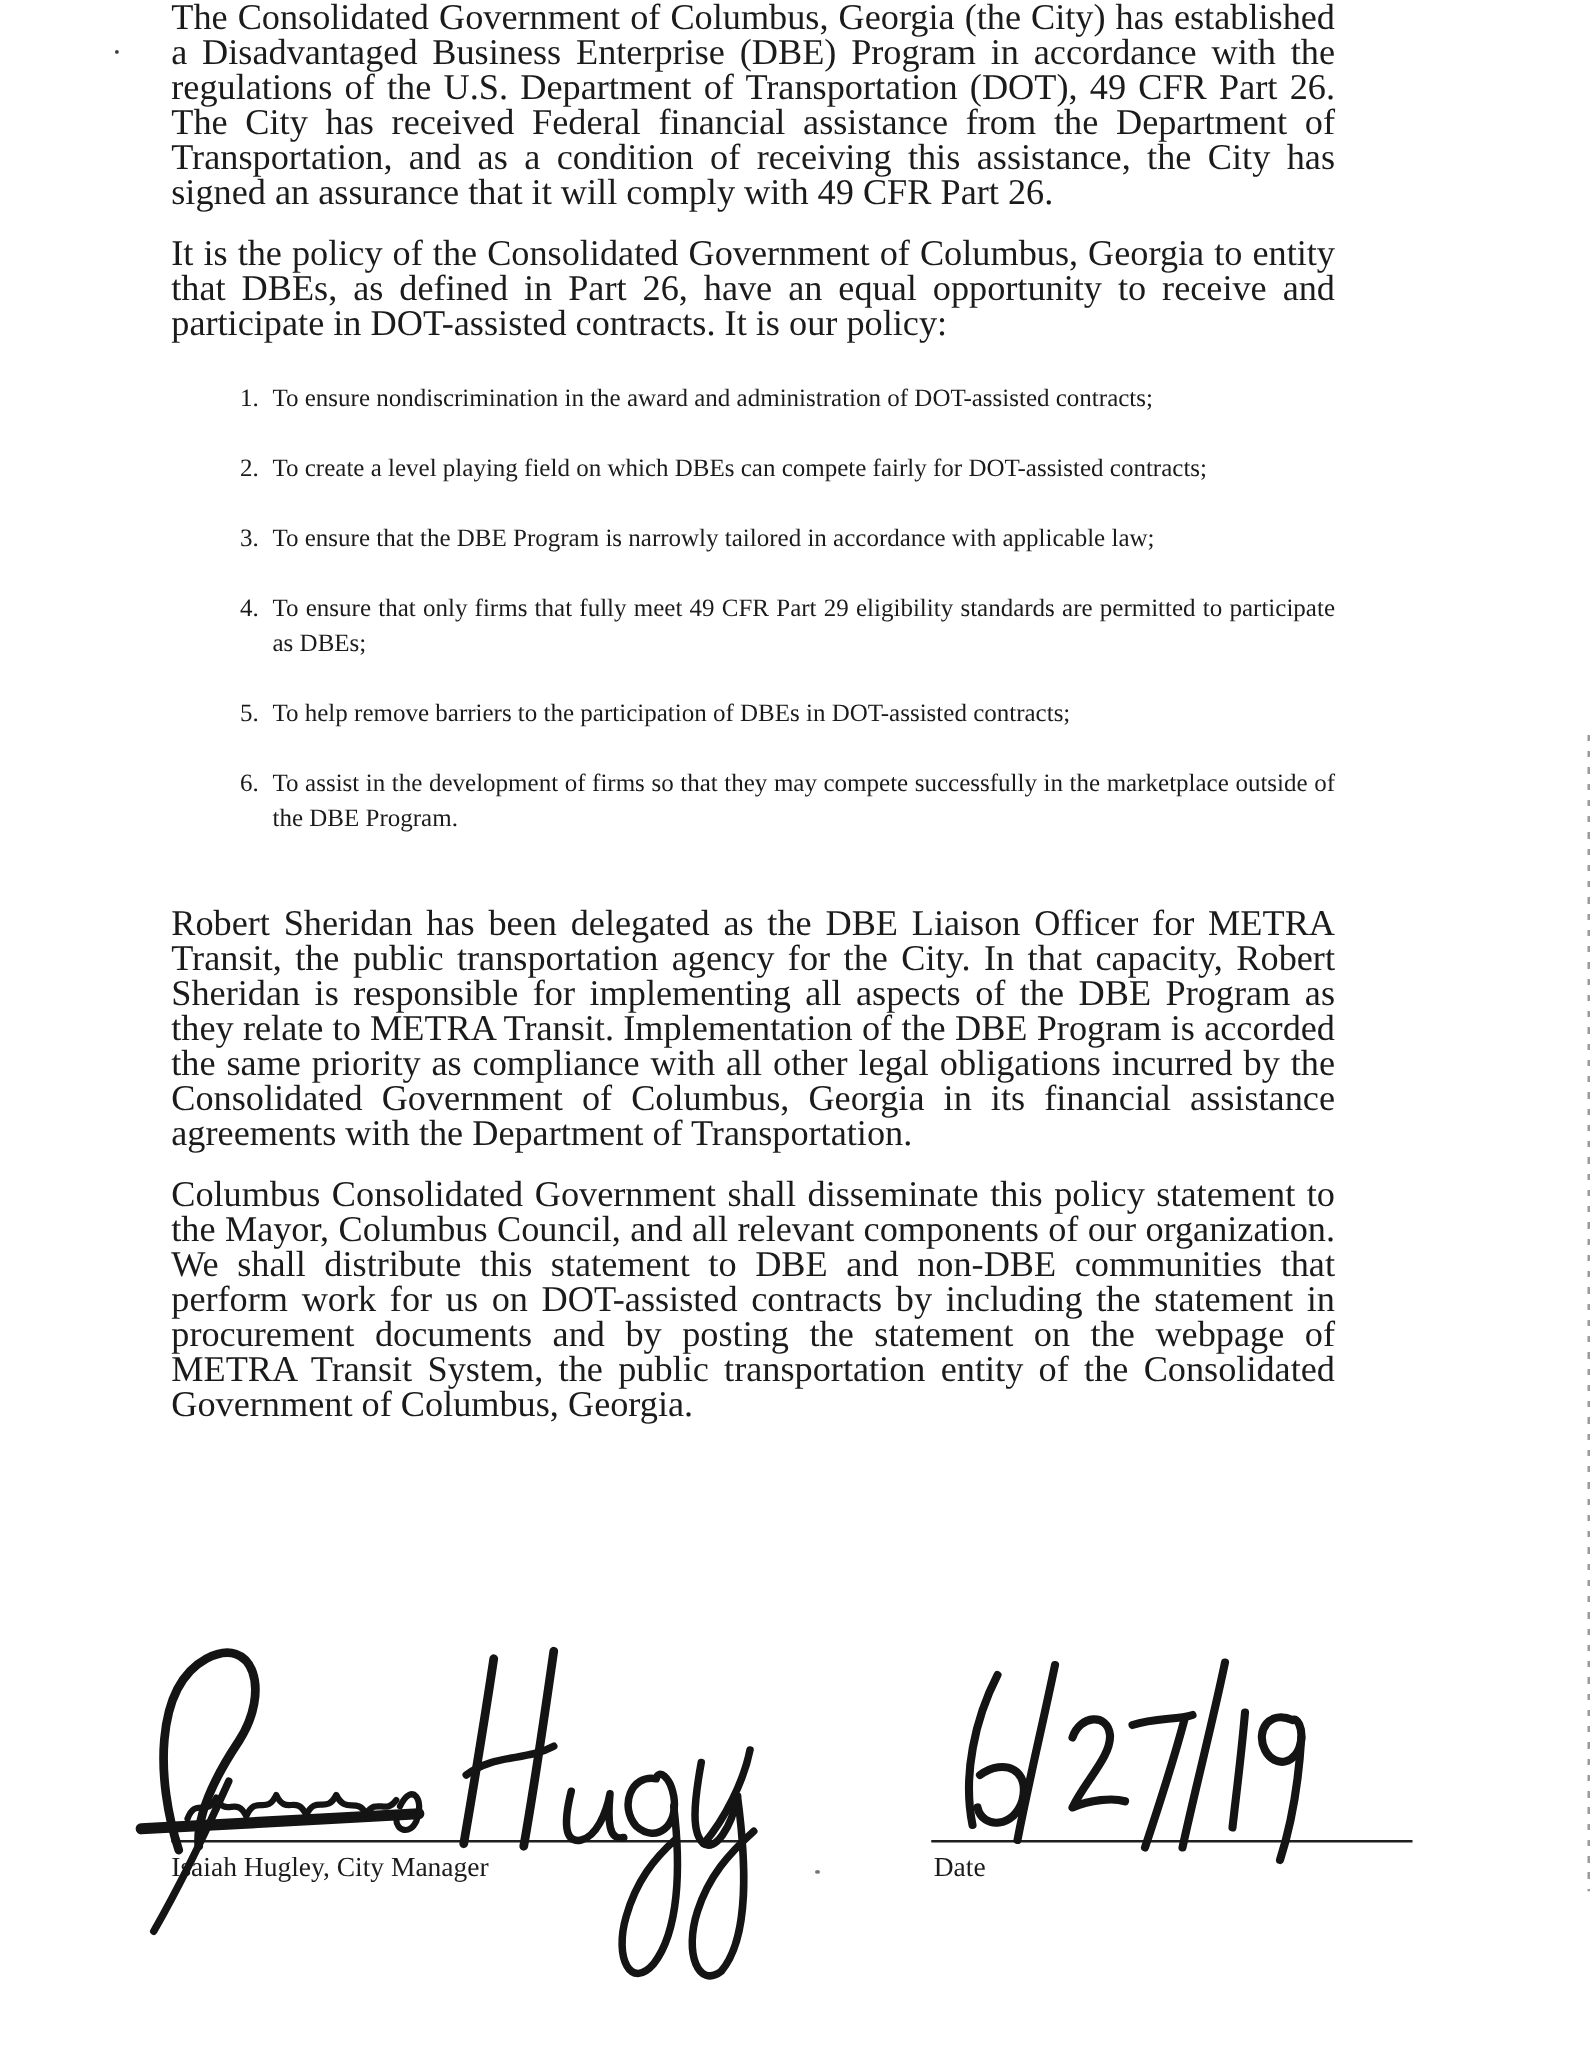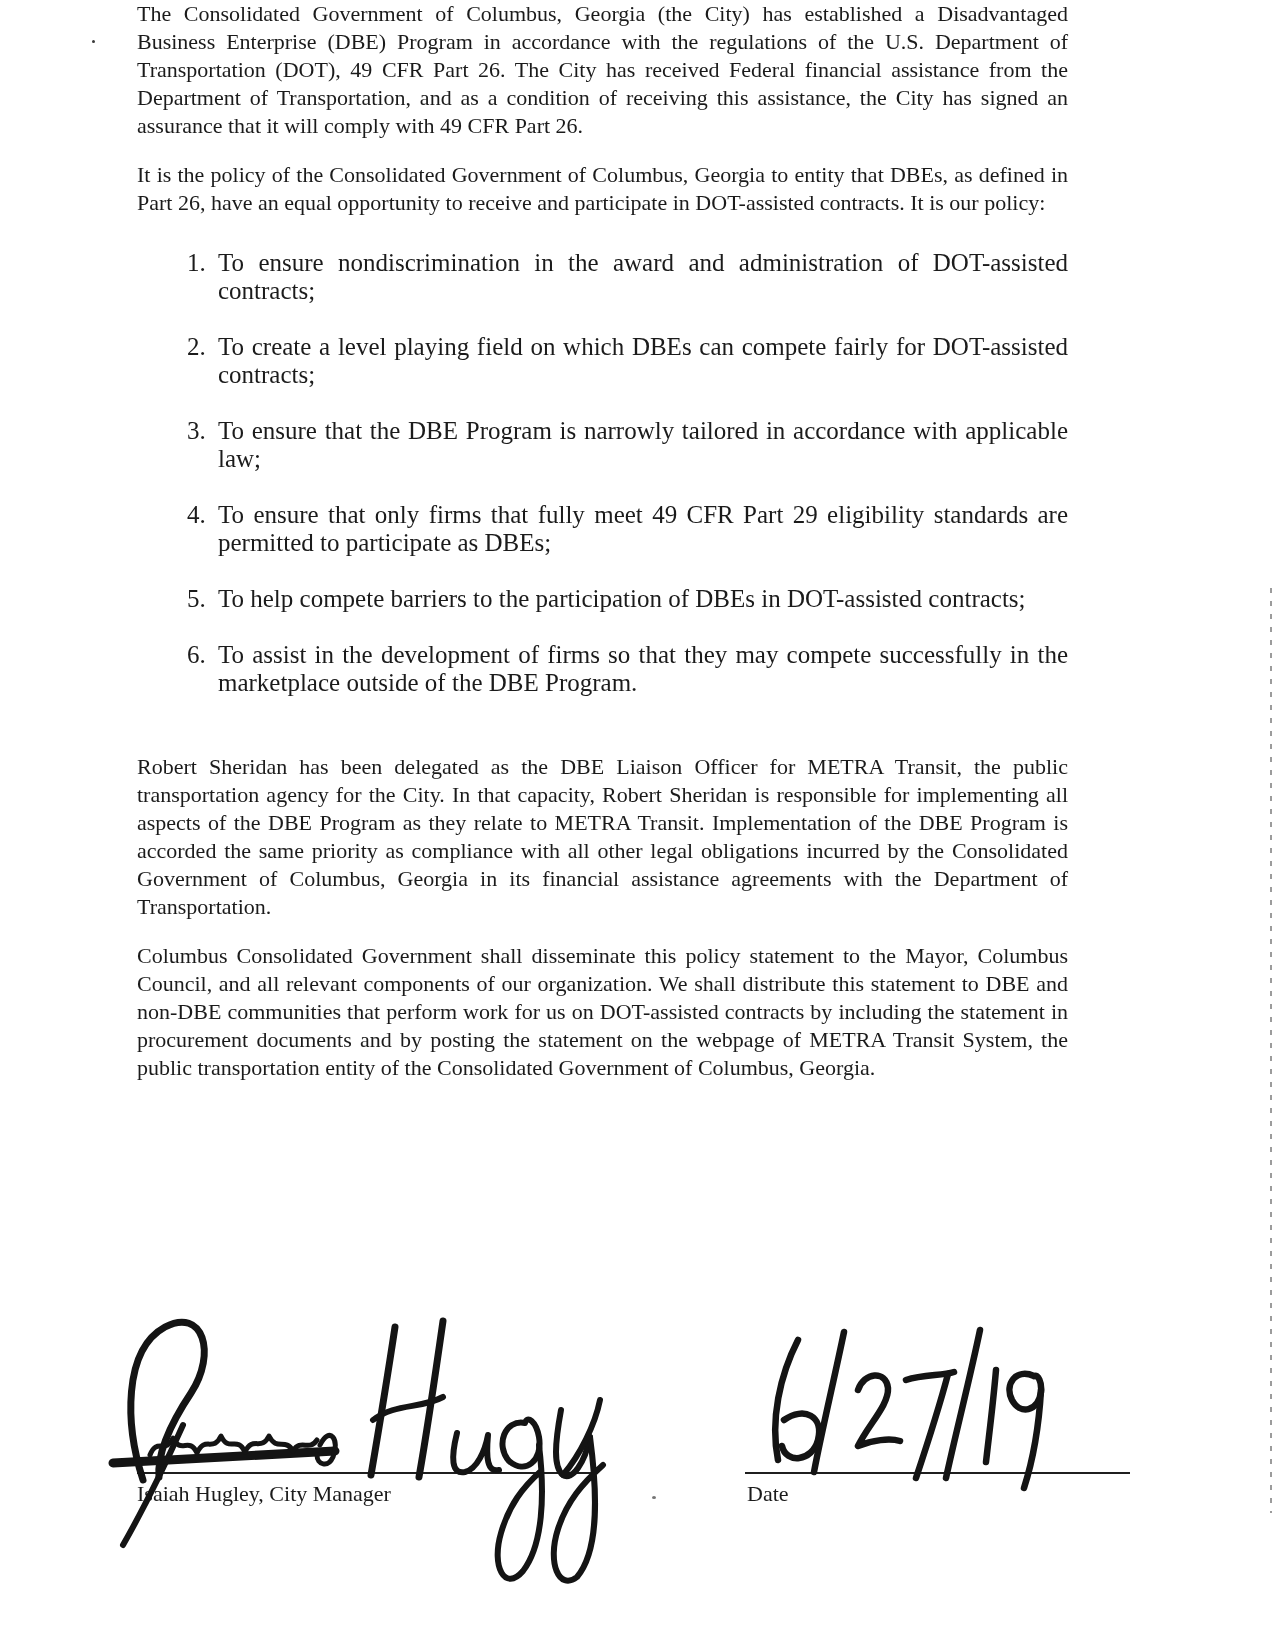--- a/index.html
+++ b/index.html
@@ -24,32 +24,32 @@
     font-size: 31px;
     font-weight: bold;
     letter-spacing: 0.5px;
   }
   .doc-title span {
     text-decoration: underline;
     text-decoration-thickness: 2.5px;
     text-underline-offset: 5px;
   }
   .para {
-    font-size: 22px;
+    font-size: 29px;
     line-height: 28px;
     text-align: justify;
     margin: 0 0 21px 0;
   }
   .policy-list {
     margin: 32px 0 40px 0;
     padding: 0 0 0 75px;
     list-style: decimal;
   }
   .policy-list li {
-    font-size: 25px;
+    font-size: 20px;
     line-height: 28px;
     text-align: justify;
     margin-bottom: 28px;
     padding-left: 6px;
   }
   .closing { margin-top: 56px; }
   
   .sig-line {
     position: absolute;
     height: 0;
@@ -90,21 +90,21 @@
 
     <p class="para">The Consolidated Government of Columbus, Georgia (the City) has established a Disadvantaged Business Enterprise (DBE) Program in accordance with the regulations of the U.S. Department of Transportation (DOT), 49 CFR Part 26. The City has received Federal financial assistance from the Department of Transportation, and as a condition of receiving this assistance, the City has signed an assurance that it will comply with 49 CFR Part 26.</p>
 
     <p class="para">It is the policy of the Consolidated Government of Columbus, Georgia to entity that DBEs, as defined in Part 26, have an equal opportunity to receive and participate in DOT-assisted contracts. It is our policy:</p>
 
     <ol class="policy-list">
       <li>To ensure nondiscrimination in the award and administration of DOT-assisted contracts;</li>
       <li>To create a level playing field on which DBEs can compete fairly for DOT-assisted contracts;</li>
       <li>To ensure that the DBE Program is narrowly tailored in accordance with applicable law;</li>
       <li>To ensure that only firms that fully meet 49 CFR Part 29 eligibility standards are permitted to participate as DBEs;</li>
-      <li>To help compete barriers to the participation of DBEs in DOT-assisted contracts;</li>
+      <li>To help remove barriers to the participation of DBEs in DOT-assisted contracts;</li>
       <li>To assist in the development of firms so that they may compete successfully in the marketplace outside of the DBE Program.</li>
     </ol>
 
     <p class="para closing">Robert Sheridan has been delegated as the DBE Liaison Officer for METRA Transit, the public transportation agency for the City. In that capacity, Robert Sheridan is responsible for implementing all aspects of the DBE Program as they relate to METRA Transit. Implementation of the DBE Program is accorded the same priority as compliance with all other legal obligations incurred by the Consolidated Government of Columbus, Georgia in its financial assistance agreements with the Department of Transportation.</p>
 
     <p class="para">Columbus Consolidated Government shall disseminate this policy statement to the Mayor, Columbus Council, and all relevant components of our organization. We shall distribute this statement to DBE and non-DBE communities that perform work for us on DOT-assisted contracts by including the statement in procurement documents and by posting the statement on the webpage of METRA Transit System, the public transportation entity of the Consolidated Government of Columbus, Georgia.</p>
   </div>
 
   <div class="sig-line left"></div>
   <div class="sig-line right"></div>

